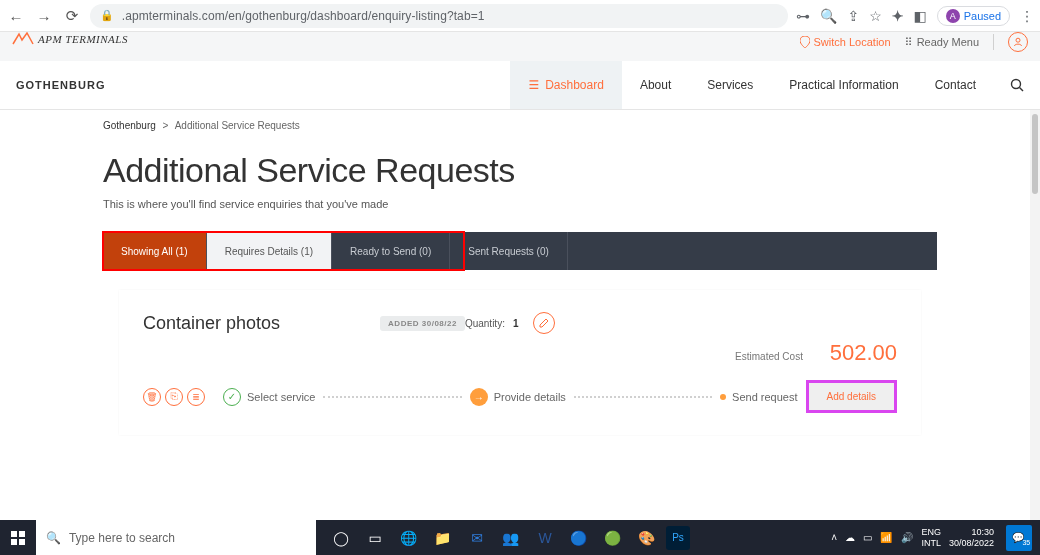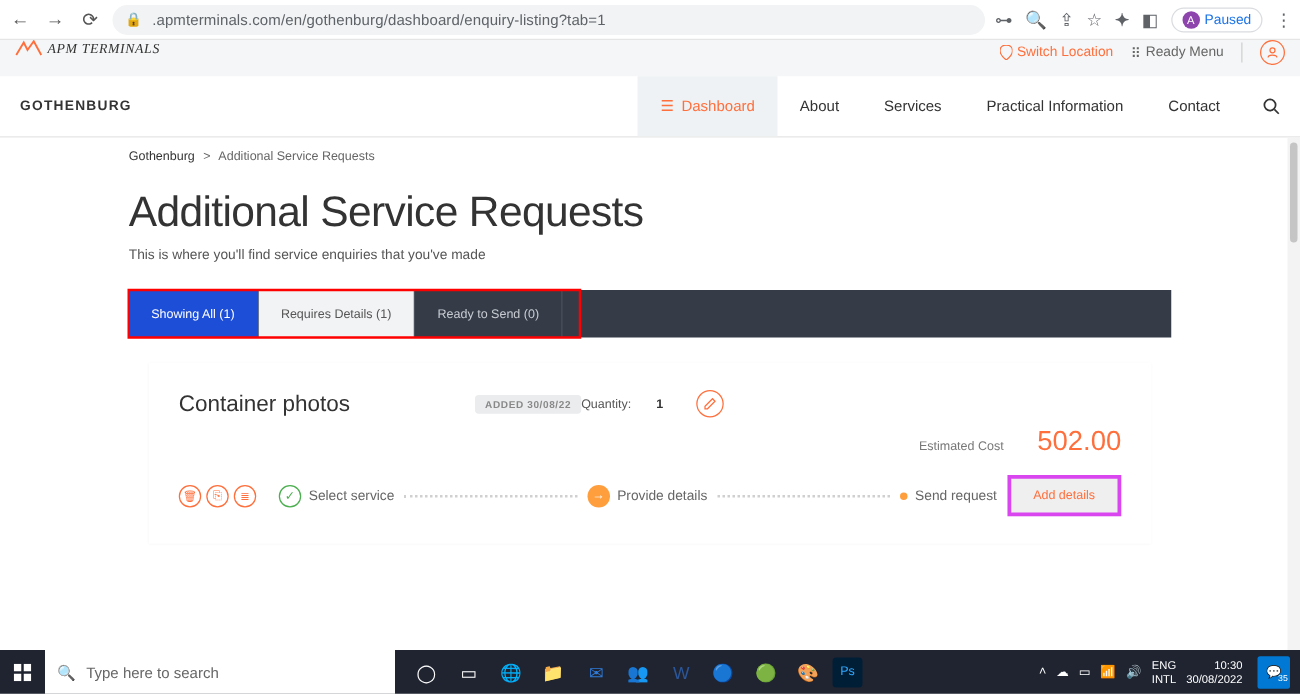--- a/index.html
+++ b/index.html
@@ -44,28 +44,28 @@
 
     h1 { font-size: 34px; font-weight: 300; color: #333; margin: 10px 0 8px; letter-spacing: -0.5px; }
     .subtitle { font-size: 11px; color: #555; margin-bottom: 22px; }
 
     .req-btn { border: 1px solid #ff6f3c; color: #ff6f3c; background: #fff; padding: 9px 20px; font-size: 11px; font-weight: 600; margin-bottom: 12px; display: inline-block; }
 
     .tabs-wrap { position: relative; }
     .tabs-highlight { position: absolute; top: -1px; left: -1px; width: 363px; height: 40px; border: 2px solid #ff0000; pointer-events: none; z-index: 5; }
     .tabs { display: flex; background: #353c48; height: 38px; }
     .tab { padding: 0 18px; font-size: 10px; color: #c8ccd2; display: flex; align-items: center; border-right: 1px solid #4a505c; }
-    .tab.active { background: #1d4ed8; color: #fff; }
+    .tab.active { background: #c2410c; color: #fff; }
     .tab.light { background: #f2f3f5; color: #555; }
 
     .card { background: #fff; margin: 20px 16px 0; padding: 22px 24px; box-shadow: 0 0 2px rgba(0,0,0,.05); }
     .card-top { display: flex; align-items: center; margin-bottom: 6px; }
     .card-title { font-size: 18px; color: #333; font-weight: 400; }
     .date-pill { margin-left: 100px; background: #eaeced; color: #888; font-size: 8px; font-weight: 700; letter-spacing: 0.5px; padding: 3px 8px; border-radius: 3px; }
-    .qty { font-size: 10px; color: #555; display: flex; align-items: center; gap: 20px; }
+    .qty { font-size: 10px; color: #555; display: flex; align-items: center; gap: 8px; }
     .qty b { color: #333; }
     .edit-circ { width: 22px; height: 22px; border: 1px solid #ff6f3c; border-radius: 50%; display: flex; align-items: center; justify-content: center; color: #ff6f3c; margin-left: 6px; }
 
     .cost-row { text-align: right; font-size: 10px; color: #777; margin-bottom: 14px; }
     .cost-val { font-size: 22px; color: #ff6f3c; margin-left: 24px; font-weight: 300; }
 
     .steps { display: flex; align-items: center; gap: 8px; }
     .circs { display: flex; gap: 4px; margin-right: 10px; }
     .circs span { width: 18px; height: 18px; border: 1px solid #ff6f3c; border-radius: 50%; display: flex; align-items: center; justify-content: center; font-size: 9px; color: #ff6f3c; }
     .step { display: flex; align-items: center; gap: 6px; font-size: 11px; color: #666; }
@@ -174,20 +174,21 @@
     <h1>Additional Service Requests</h1>
     <div class="subtitle">This is where you'll find service enquiries that you've made</div>
 
 
     <div class="tabs-wrap">
       <div class="tabs-highlight"></div>
       <div class="tabs">
         <div class="tab active">Showing All (1)</div>
         <div class="tab light">Requires Details (1)</div>
         <div class="tab">Ready to Send (0)</div>
+        <div class="tab">Sent Requests (0)</div>
       </div>
     </div>
 
     <div class="card">
       <div class="card-top">
         <div style="display:flex;align-items:center">
           <div class="card-title">Container photos</div>
           <div class="date-pill">ADDED 30/08/22</div>
         </div>
         <div class="qty">

